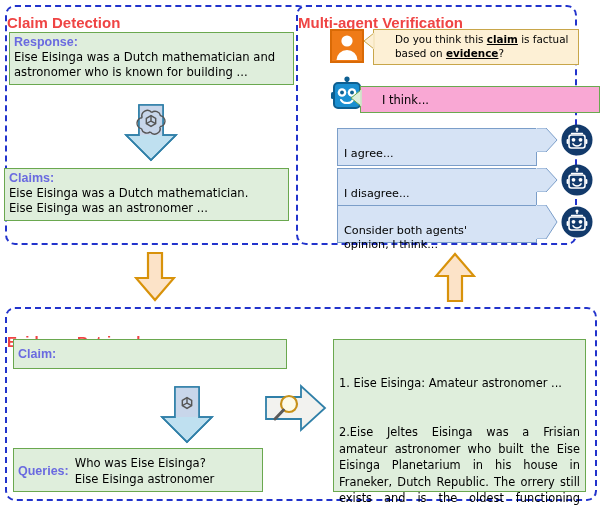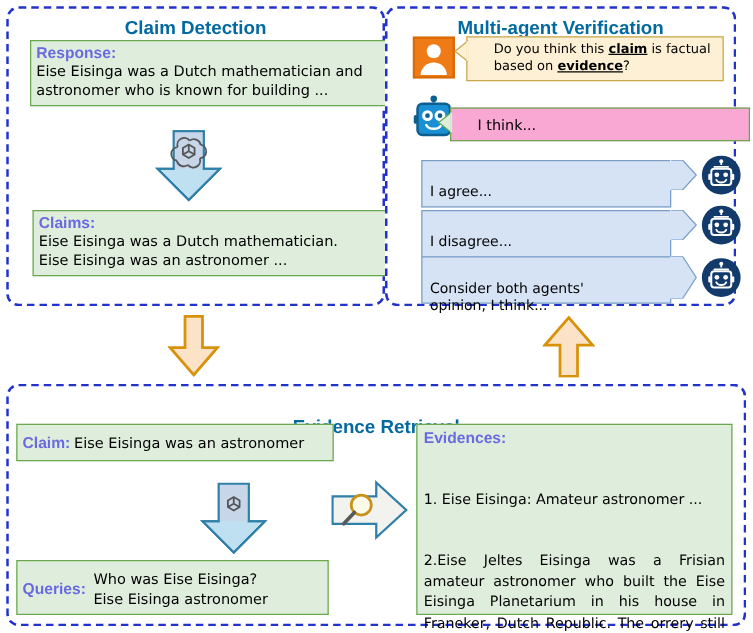--- a/index.html
+++ b/index.html
@@ -18,25 +18,25 @@
     position: absolute;
     border: 2px dashed #2233cc;
     border-radius: 10px;
     box-sizing: border-box;
     background: #ffffff;
   }
   .panel-title {
     position: absolute;
     left: 0;
     right: 0;
-    text-align: center;
+    text-align: left;
     font-family: "Liberation Sans", sans-serif;
     font-weight: bold;
     font-size: 15px;
-    color: #0369a1;
+    color: #ef4444;
   }
   .greenbox {
     position: absolute;
     background: #dfeedc;
     border: 1px solid #6aa84f;
     box-sizing: border-box;
   }
   .lbl {
     color: #6a6ae0;
     font-weight: bold;
@@ -47,41 +47,40 @@
     font-family: "DejaVu Sans", sans-serif;
   }
 
   
   #panel-claim { left: 5px; top: 5px; width: 303px; height: 240px; }
   #panel-claim .panel-title { top: 7px; }
 
   #response-box {
     left: 9px; top: 32px; width: 285px; height: 53px;
     padding: 2px 4px 0 4px;
-    margin-left: 15px;
   }
   #response-box .lbl { font-size: 12.5px; line-height: 15px; display:block; }
   #response-box .bodytext { font-size: 11.6px; line-height: 15px; display:block; white-space: pre-line;}
 
   #claims-box {
-    left: 26px; top: 168px; width: 285px; height: 53px;
+    left: 4px; top: 168px; width: 285px; height: 53px;
     padding: 2px 0 0 4px;
   }
   #claims-box .lbl { font-size: 12.5px; line-height: 15px; display:block; }
   #claims-box .bodytext { font-size: 11.6px; line-height: 15px; display:block; white-space: pre-line;}
 
   .fat-arrow-down {
     position: absolute;
     width: 64px; height: 58px;
   }
   #gpt-arrow-1 { left: 119px; top: 104px; }
   #gpt-arrow-2 { left: 155px; top: 386px; }
 
   
-  #panel-verif { left: 308px; top: 5px; width: 281px; height: 240px; }
+  #panel-verif { left: 296px; top: 5px; width: 281px; height: 240px; }
   #panel-verif .panel-title { top: 7px; }
 
   #user-avatar { position: absolute; left: 330px; top: 29px; width: 34px; height: 34px; }
   #bot-avatar  { position: absolute; left: 327px; top: 76px; width: 40px; height: 38px; }
 
   .bubble-left {
     position: absolute;
     box-sizing: border-box;
     padding: 2px 5px 2px 21px;
   }
@@ -140,21 +139,21 @@
 
   
   #arrow-down-orange { position: absolute; left: 134px; top: 252px; width: 42px; height: 50px; }
   #arrow-up-orange   { position: absolute; left: 434px; top: 252px; width: 42px; height: 50px; }
 
   
   #panel-evidence { left: 5px; top: 307px; width: 592px; height: 194px; }
   #panel-evidence .panel-title { top: 24px; }
 
   #claim-box {
-    left: 13px; top: 339px; width: 254px; height: 30px;
+    left: 13px; top: 339px; width: 274px; height: 30px;
     padding: 0 4px;
     display: flex; align-items: center;
   }
   #claim-box .lbl { font-size: 12.5px; margin-right: 3px; }
   #claim-box .bodytext { font-size: 11.6px; }
 
   #queries-box {
     left: 13px; top: 448px; width: 250px; height: 44px;
     padding: 2px 4px 0 4px;
     display: flex; align-items: center;
@@ -321,21 +320,20 @@
 <svg id="arrow-up-orange" viewBox="0 0 42 50">
   <path d="M14 49 L28 49 L28 24 L40 24 L21 2 L2 24 L14 24 Z" fill="#fce3c8" stroke="#d8920a" stroke-width="2.2"></path>
 </svg>
 
 <div class="panel" id="panel-evidence">
   <div class="panel-title">Evidence Retrieval</div>
 </div>
 
 <div class="greenbox" id="claim-box">
   <span class="lbl">Claim:</span>
-  <span class="bodytext">Eise Eisinga was an astronomer</span>
 </div>
 
 <div class="fat-arrow-down" id="gpt-arrow-2">
   <svg viewBox="0 0 64 58" width="64" height="58">
     <path d="M20 1 L44 1 L44 31 L57 31 L32 56 L7 31 L20 31 Z" fill="#bfe0f0" stroke="#2f7fa8" stroke-width="1.6"></path>
     <rect x="20" y="1" width="24" height="30" fill="#c8d6ea" stroke="none"></rect>
     <path d="M20 1 L44 1 L44 31 L57 31 L32 56 L7 31 L20 31 Z" fill="none" stroke="#2f7fa8" stroke-width="1.6"></path>
     <g transform="translate(32,17) scale(0.055)" fill="none" stroke="#555555" stroke-width="26">
       <path d="M-85 -48 L0 -97 L85 -48 L85 48 L0 97 L-85 48 Z" stroke="#555555" stroke-width="26"></path>
       <path d="M0 -97 L0 0 L85 48 M0 0 L-85 48" stroke="#555555" stroke-width="26"></path>
@@ -349,16 +347,15 @@
 Eise Eisinga astronomer</span>
 </div>
 
 <svg id="search-arrow" viewBox="0 0 62 50">
   <path d="M1 14 L36 14 L36 3 L60 25 L36 47 L36 36 L1 36 Z" fill="#f2f2ef" stroke="#2f7fa8" stroke-width="1.8"></path>
   <circle cx="24" cy="21" r="8" fill="#fdfbe8" stroke="#c8921a" stroke-width="2.2"></circle>
   <path d="M18.5 27 L10 36" stroke="#5a5a5a" stroke-width="3" stroke-linecap="round"></path>
 </svg>
 
 <div class="greenbox" id="evidences-box">
-  <span class="lbl">Evidences:</span>
   <span class="ev-line">1. Eise Eisinga: Amateur astronomer ...</span>
   <span class="ev-line ev-just">2.Eise Jeltes Eisinga was a Frisian amateur astronomer who built the Eise Eisinga Planetarium in his house in Franeker, Dutch Republic. The orrery still exists and is the oldest functioning planetarium ...</span>
 </div>
 
 </body></html>

